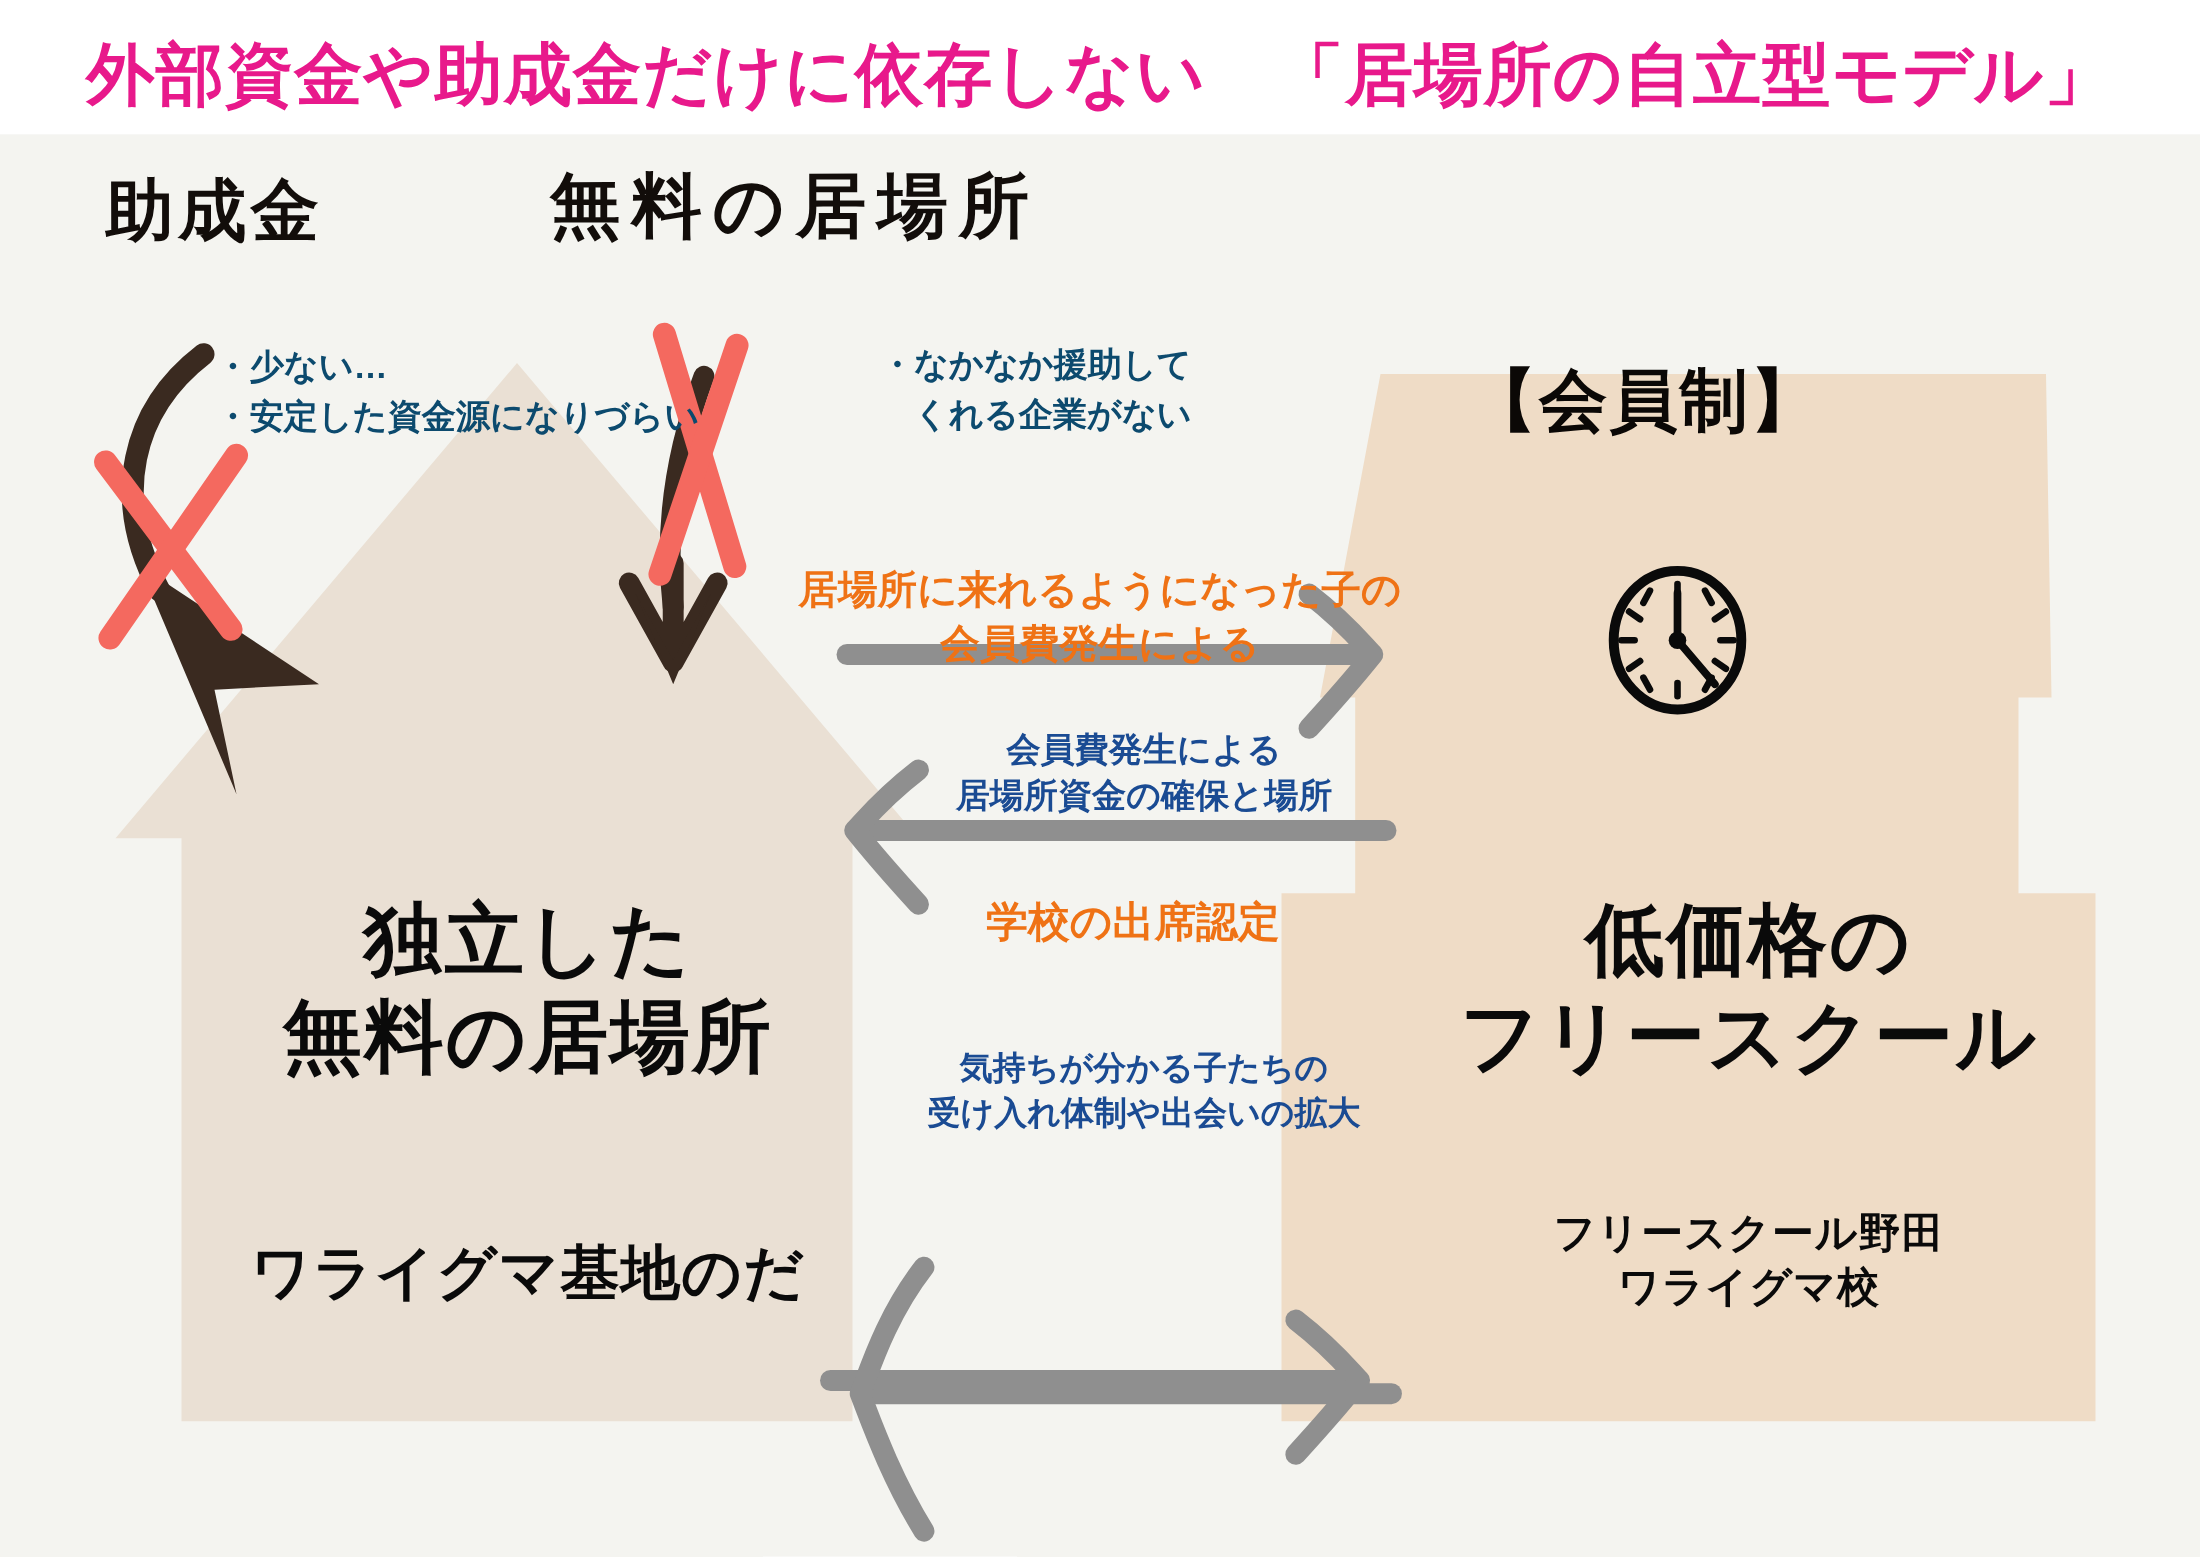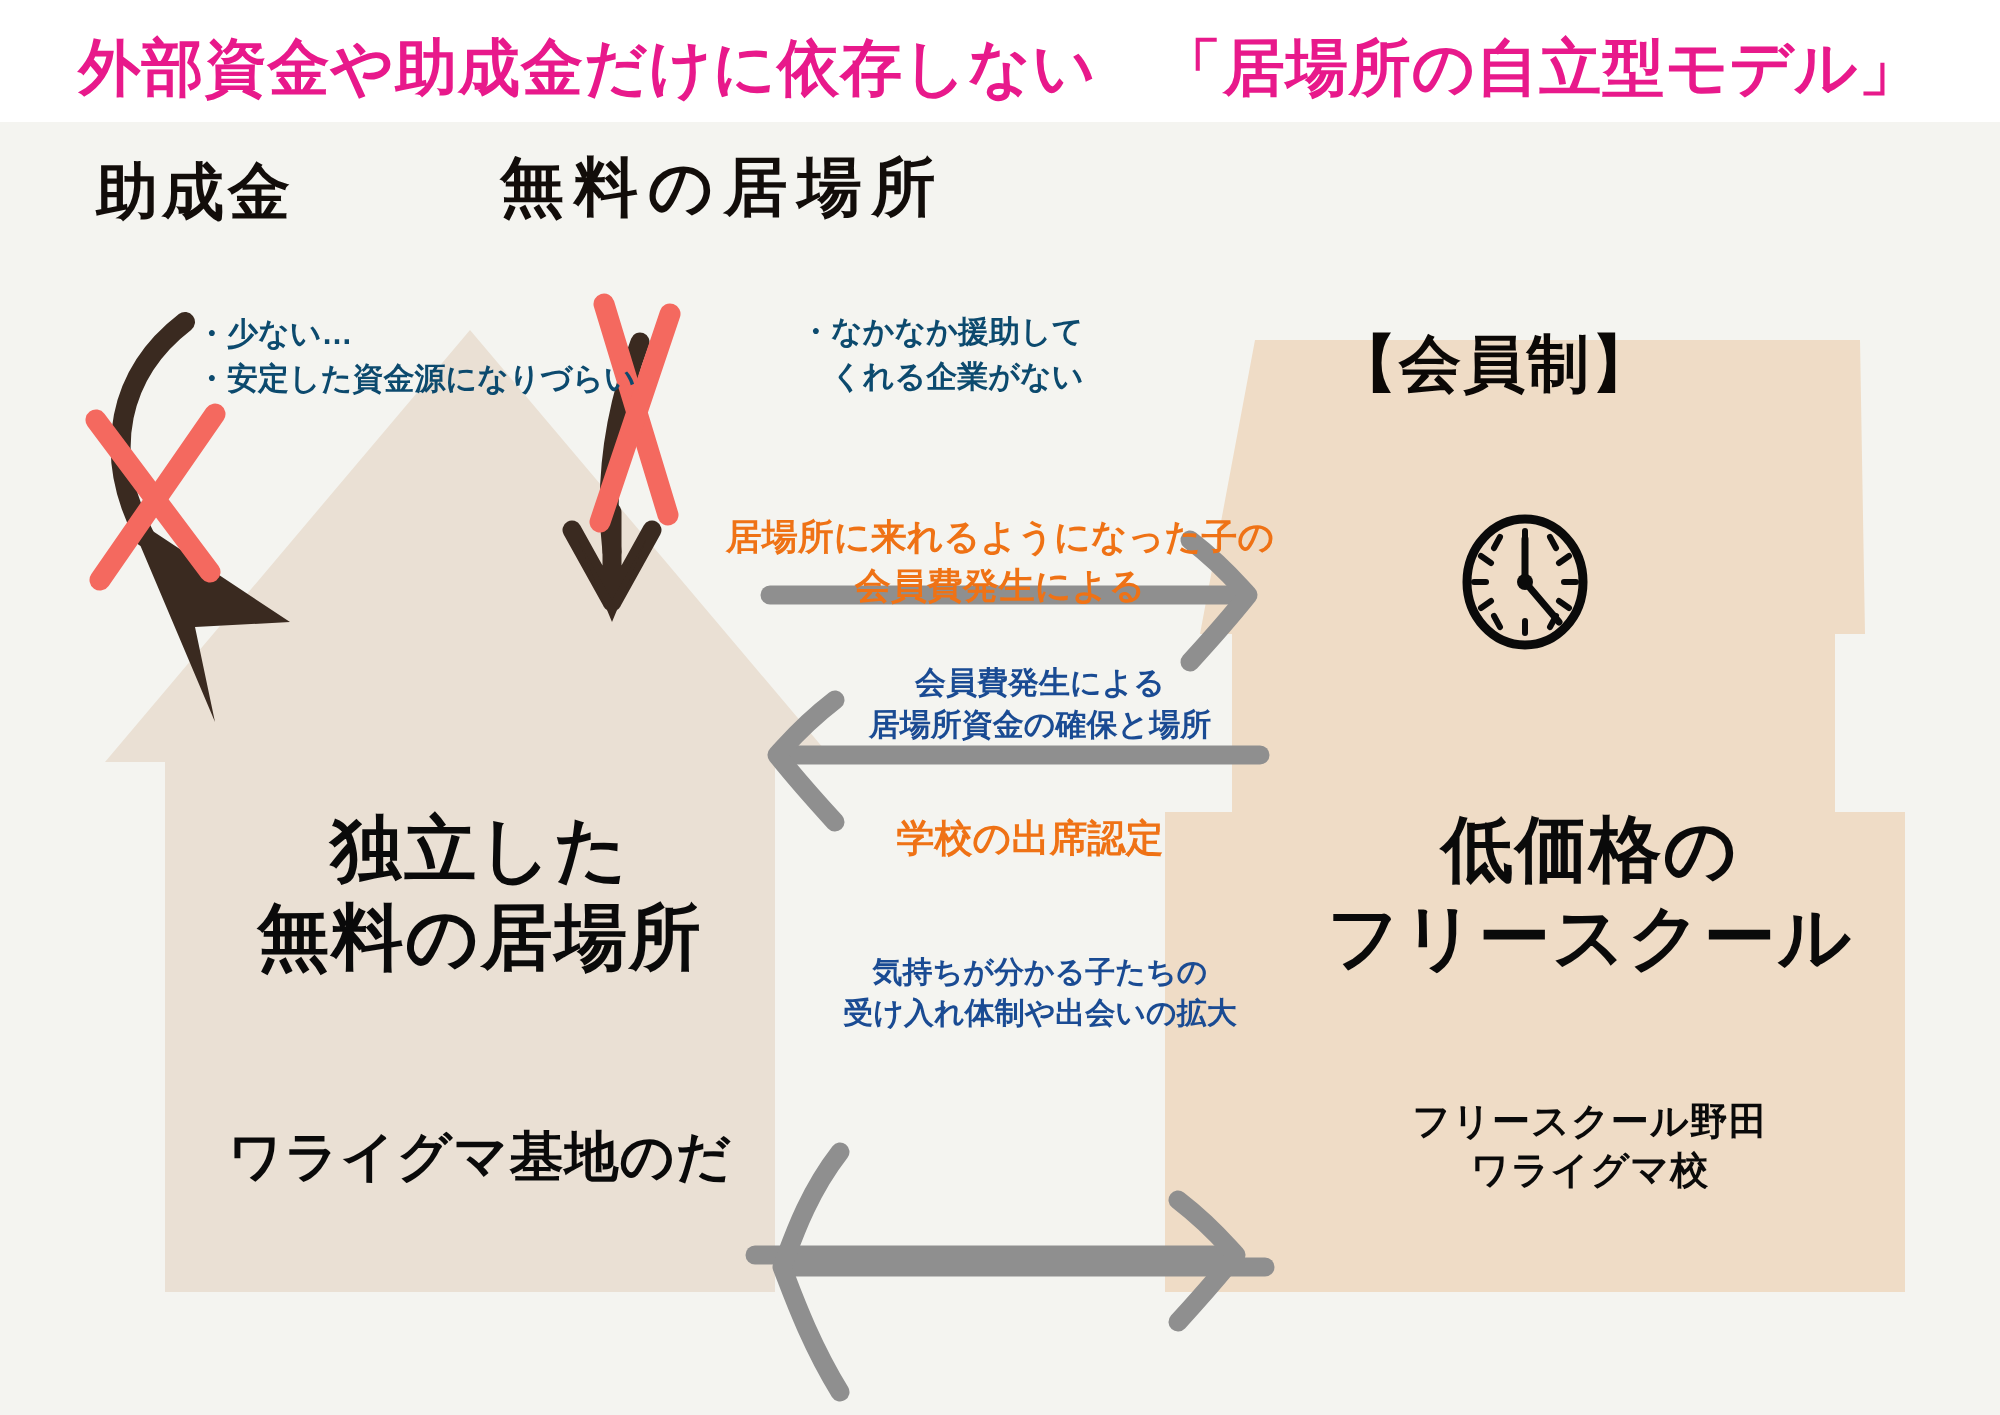--- a/index.html
+++ b/index.html
@@ -51,21 +51,21 @@
   #label-kaiin {
     position:absolute; left:1335px; top:200px; z-index:20;
     font-family:"DejaVu Serif","Liberation Serif",serif;
     font-weight:bold; font-size:62px; color:#0b0806;
     letter-spacing:2px; white-space:nowrap;
   }
 
   
   .house-main {
     position:absolute; z-index:25; text-align:center;
-    font-family:Liberation Mono, monospace;
+    font-family:Liberation Sans, sans-serif;
     font-weight:bold; color:#0a0a0a; line-height:1.22;
     white-space:nowrap;
   }
   #left-main  { left:170px; top:690px; width:620px; font-size:72px; letter-spacing:2px; }
   #right-main { left:1240px; top:690px; width:700px; font-size:72px; letter-spacing:2px; }
 
   .house-sub {
     position:absolute; z-index:25; text-align:center;
     font-family:"DejaVu Sans","Liberation Sans",sans-serif;
     font-weight:bold; color:#0a0a0a; line-height:1.28;

